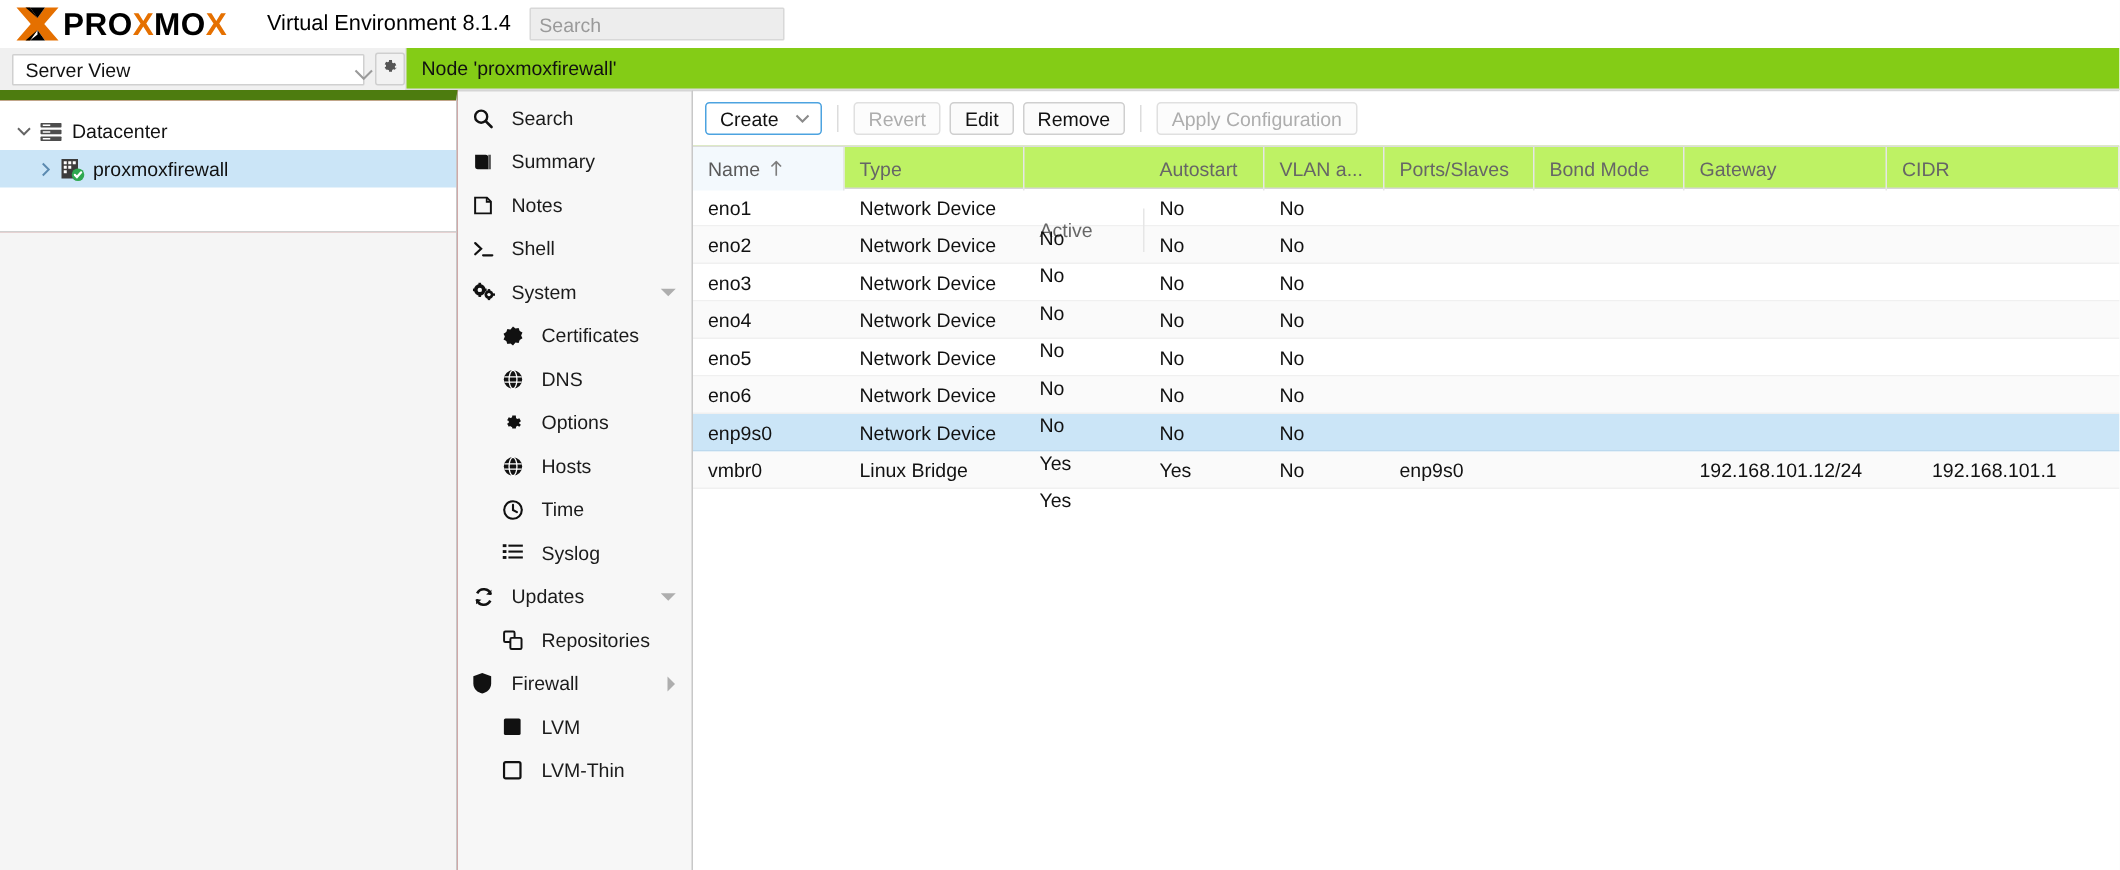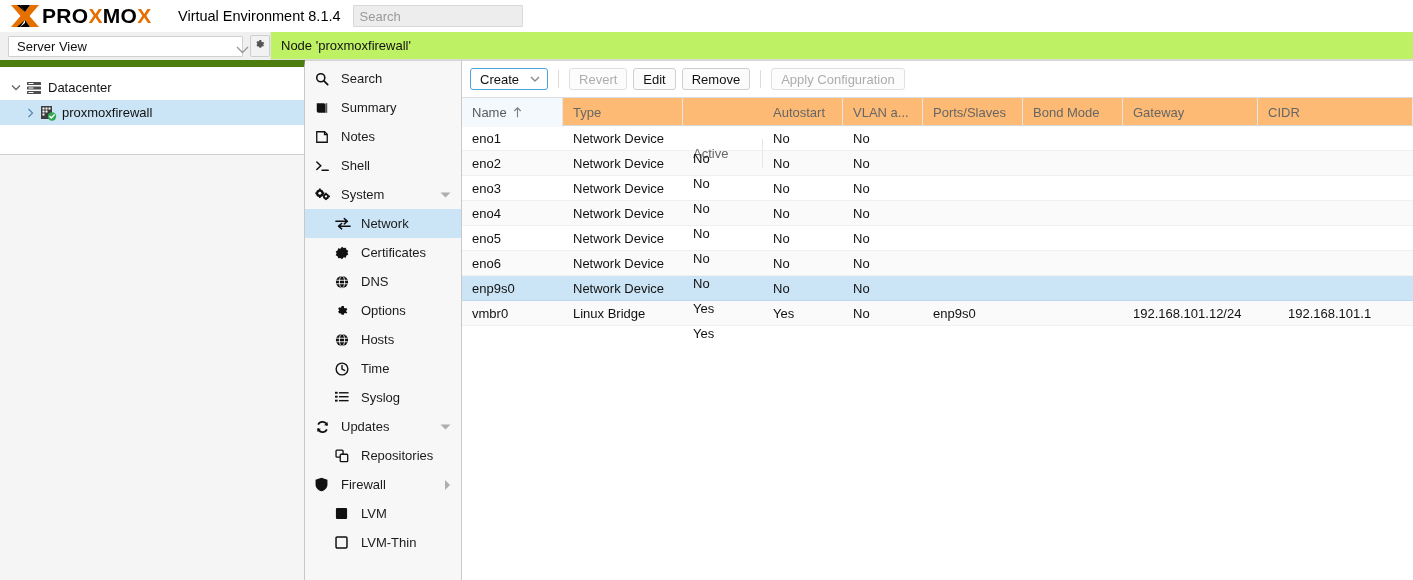--- a/index.html
+++ b/index.html
@@ -52,21 +52,21 @@
     padding: 0 6px 0 8px; font-size:13px; color:#111;
   }
   .chev { width:0;height:0; }
   .chev svg { display:block; }
   .gear-btn {
     width: 22px; height: 22px; margin-left: 7px;
     background:#f2f2f2; border:1px solid #cfcfcf; border-radius:2px;
     display:flex; align-items:center; justify-content:center;
   }
   .node-title-bar {
-    flex: 1; height: 28px; background:#bef264;
+    flex: 1; height: 28px; background:#84cc16;
     display:flex; align-items:center; padding-left: 10px;
     border-left: 1px solid #e3e3e3;
     border-bottom: 1px solid #dcdcdc;
     font-size: 13px; color:#111;
   }
 
   
   .body { display:flex; height: 520px; width:100%; }
 
   
@@ -133,21 +133,21 @@
   }
   .btn.disabled { color:#adadad; border-color:#e0e0e0; background:#fcfcfc; }
   .btn .dd { margin-left:8px; display:flex; align-items:center; }
   .sep { width:1px; height:18px; background:#dcdcdc; margin: 0 4px; }
 
   
   .grid { width:100%; }
   .grid-head {
     display:flex; height:29px;
     border-top:1px solid #dcdcdc; border-bottom:1px solid #d6d6d6;
-    background:#fdba74;
+    background:#bef264;
   }
   .th {
     display:flex; align-items:center; font-size:13px; color:#666;
     padding-left: 10px; border-right:1px solid #e6e6e6;
     height: 29px; overflow:hidden; white-space:nowrap;
   }
   .th.sorted { background:#f3f9fd; color:#5a5a5a; }
   .th .sortico { margin-left:6px; display:flex; align-items:center; }
   .grid-row {
     display:flex; height:25px; align-items:center;
@@ -327,29 +327,20 @@
           </svg>
         </span>
         <span class="nav-label">System</span>
         <span class="nav-arrow">
           <svg width="11" height="7" viewBox="0 0 11 7">
               <path d="M0.5 1 L5.5 6 L10.5 1" fill="#aeaeae"></path>
             </svg>
         </span>
       </div>
 
-      <div class="nav-item sub selected">
-        <span class="nav-ico">
-          <svg width="16" height="13" viewBox="0 0 18 14">
-              <path d="M1 4.5 h13 M10.5 1.5 L14 4.5 L10.5 7.5" stroke="#111" stroke-width="1.7" fill="none" stroke-linecap="round" stroke-linejoin="round"></path>
-              <path d="M17 10 h-13 M7.5 7 L4 10 L7.5 13" stroke="#111" stroke-width="1.7" fill="none" stroke-linecap="round" stroke-linejoin="round"></path>
-            </svg>
-        </span>
-        <span class="nav-label">Network</span>
-      </div>
 
       <div class="nav-item sub">
         <span class="nav-ico">
           <svg width="14" height="14" viewBox="0 0 16 16" fill="#111">
               <path d="M8 0.8 l1.9 1.5 2.4-.4 .8 2.3 2.1 1.2-1 2.2 1 2.2-2.1 1.2-.8 2.3-2.4-.4L8 15.2 6.1 13.7l-2.4 .4-.8-2.3L0.8 10.6l1-2.2-1-2.2 2.1-1.2 .8-2.3 2.4 .4z"></path>
             </svg>
         </span>
         <span class="nav-label">Certificates</span>
       </div>
 

